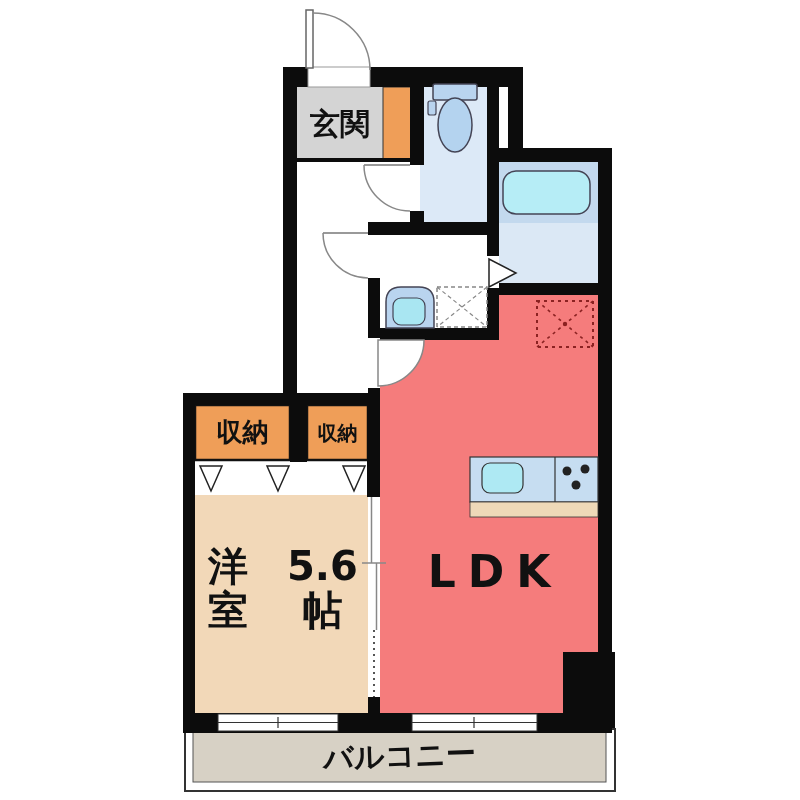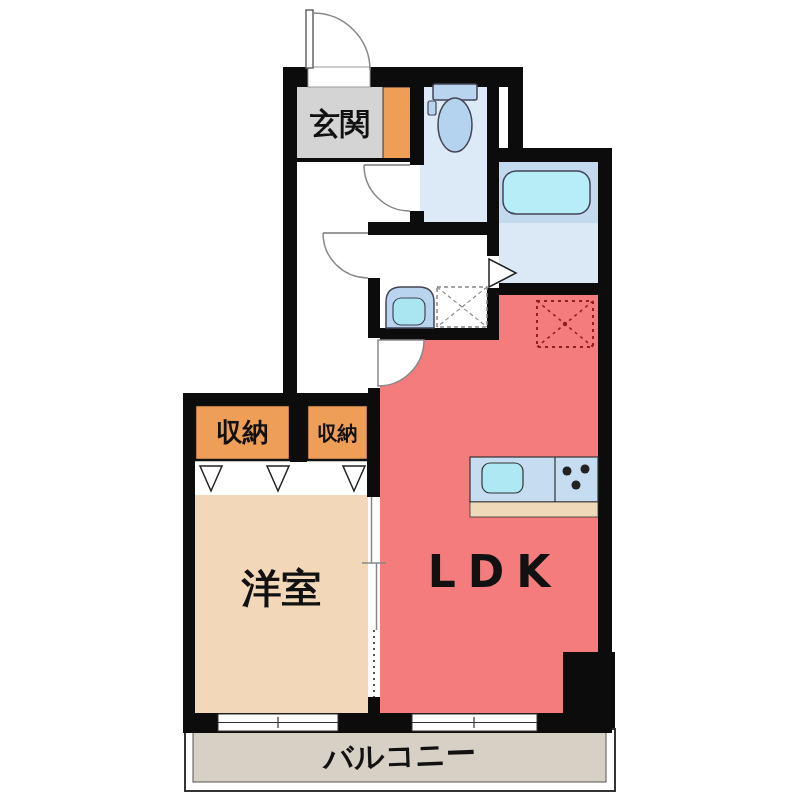--- a/index.html
+++ b/index.html
@@ -150,19 +150,20 @@
       <rect x="470" y="502" width="128" height="15" fill="#eed9b8" stroke="#333" stroke-width="0.8"></rect>
     </g>
   </g>
 </svg>
 
   <div class="label genkan-label">玄関</div>
   <div class="label closet1-label">収納</div>
   <div class="label closet2-label">収納</div>
   <div class="label col western-label">
     <span class="room-name">洋室</span>
+    <span class="room-area">5.6帖</span>
   </div>
   <div class="label col ldk-label">
     <span class="room-name">LDK</span>
   </div>
   <div class="label balcony-label">バルコニー</div>
 
 </div>
 
 </body></html>

